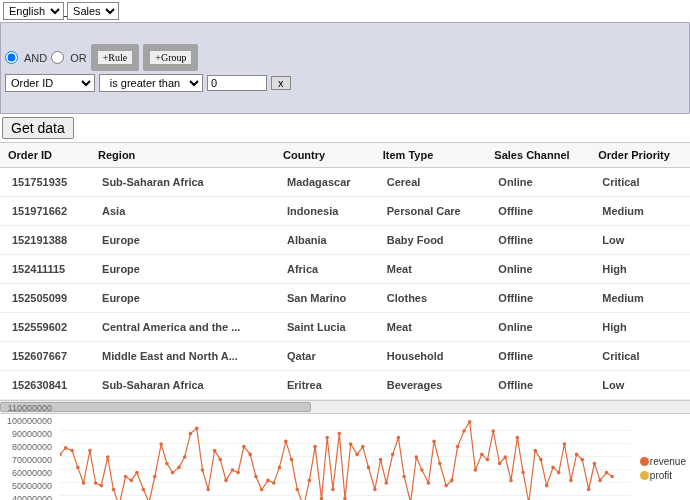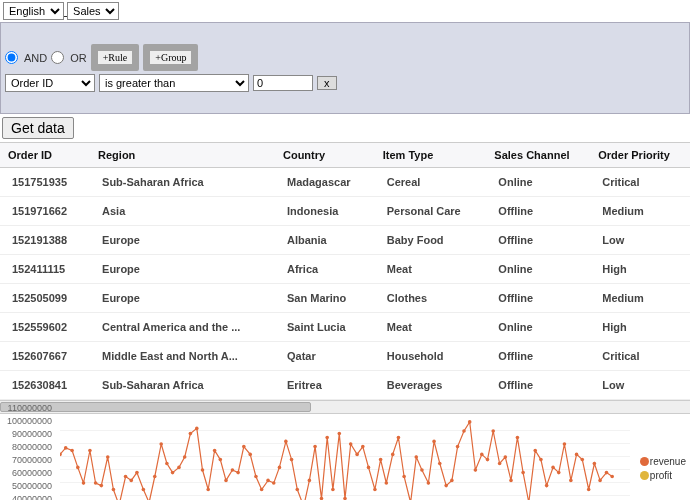--- a/index.html
+++ b/index.html
@@ -9,21 +9,21 @@
   .toolbar-top select { font-size: 11px; border: 1px solid #888; background: #fff; padding: 1px; }
   
   .query-builder { background: #d9dce8; border: 1px solid #aab; padding: 21px 4px; }
   .query-row { display: flex; align-items: center; gap: 4px; margin-bottom: 3px; }
   .query-row label { font-size: 11px; }
   .query-row input[type="radio"] { margin: 0 2px 0 0; }
   .btn-small { font-size: 10px; padding: 1px 5px; border: 7px solid #a3a3a3; background: #eee; cursor: pointer; border-radius: 2px; font-family: Liberation Serif, serif; }
   .cond-row { display: flex; align-items: center; gap: 4px; }
   .cond-row select { font-size: 11px; border: 1px solid #888; background: #fff; padding: 1px; }
   .cond-row .field-select { width: 90px; }
-  .cond-row .op-select { width: 150px; }
+  .cond-row .op-select { width: 104px; text-align: center; }
   .cond-row input[type="text"] { font-size: 11px; border: 1px solid #888; padding: 1px 3px; width: 60px; }
   .cond-row .x-btn { font-size: 11px; padding: 0 6px; border: 1px solid #888; background: #ddd; cursor: pointer; }
   
   .getdata-row { padding: 3px 2px; }
   .getdata-btn { font-size: 14px; padding: 2px 8px; border: 1px solid #888; background: #eee; cursor: pointer; border-radius: 2px; }
   
   .grid-wrap { border-top: 1px solid #ccc; }
   table.grid { width: 100%; border-collapse: collapse; font-size: 11px; }
   table.grid th { text-align: left; padding: 6px 8px; background: #f7f7f9; border-bottom: 1px solid #ccc; font-weight: bold; color: #111; }
   table.grid td { padding: 8px 12px; border-bottom: 1px solid #eee; color: #444; font-weight: bold; }

